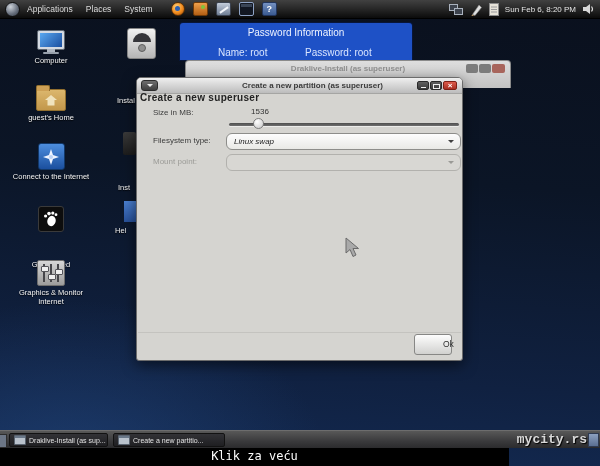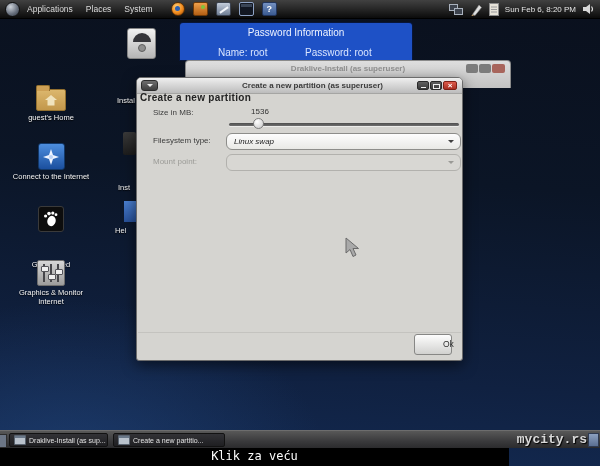--- a/index.html
+++ b/index.html
@@ -167,20 +167,30 @@
           <line x1="2" y1="9" x2="8" y2="9" stroke="#9a9a9a"></line>
       </svg>
       <span class="clock">Sun Feb 6, 8:20 PM</span>
       <svg width="13" height="12" viewBox="0 0 13 12">
         <path d="M1,4 L4,4 L8,1 L8,11 L4,8 L1,8 Z" fill="#d9d9d9"></path>
         <path d="M9.5,3.5 Q11.5,6 9.5,8.5" stroke="#d9d9d9" fill="none" stroke-width="1.2"></path>
       </svg>
     </div>
   </div>
 
+  <div class="dicon" style="left:-1px;top:30px;">
+    <div>
+      <div class="mon">
+          <div class="mon-scr"></div>
+        </div>
+        <div class="mon-neck"></div>
+        <div class="mon-base"></div>
+    </div>
+    <div class="dlabel">Computer</div>
+  </div>
 
   <div class="dicon" style="left:-1px;top:84px;">
     <div class="folder">
       <svg width="14" height="11" viewBox="0 0 14 11">
           <polygon points="7,0 13,5 1,5" fill="#f0e3bd"></polygon>
           <rect x="3.5" y="5" width="7" height="5.5" fill="#f0e3bd"></rect>
         </svg>
     </div>
     <div class="dlabel">guest's Home</div>
   </div>
@@ -251,21 +261,21 @@
         </div>
       <div class="dlg-title">Create a new partition (as superuser)</div>
       <div class="tbtn mn">
           <i></i>
         </div>
       <div class="tbtn mx">
           <i></i>
         </div>
       <div class="tbtn cl">×</div>
     </div>
-    <div class="dlg-header">Create a new partition</div>
+    <div class="dlg-header">Create a new superuser</div>
 
     <div class="flabel" style="left:16px;top:30px;">Size in MB:</div>
     <div class="size-value">1536</div>
     <div class="slider-track"></div>
     <div class="slider-handle"></div>
 
     <div class="flabel" style="left:16px;top:58px;">Filesystem type:</div>
     <div class="combo" style="top:55px;">
       <span class="cv">Linux swap</span>
       <i class="arr"></i>

